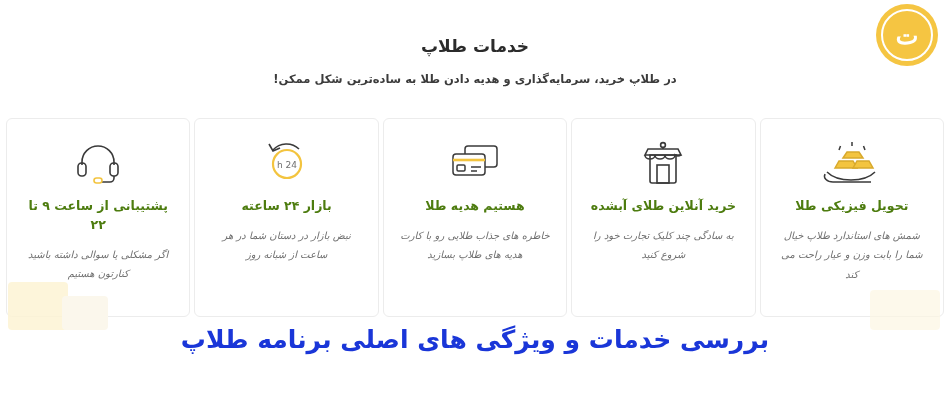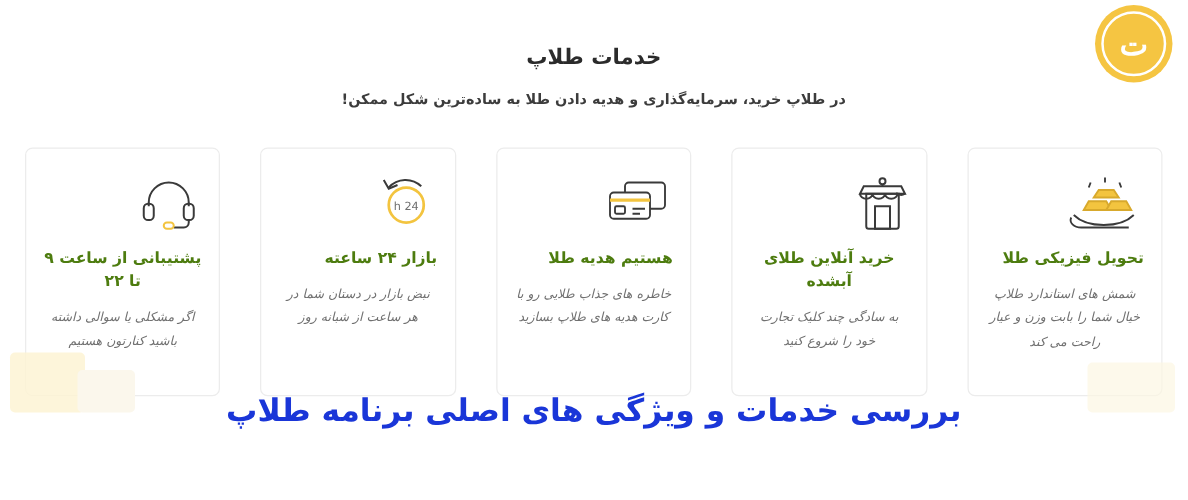--- a/index.html
+++ b/index.html
@@ -80,26 +80,26 @@
     justify-content: center;
     gap: 0px;
     padding: 0 4px;
   }
   .card {
     width: 188px;
     min-height: 160px;
     background: #ffffff;
     border: 1px solid #ececec;
     border-radius: 6px;
-    margin: 0 16px;
+    margin: 0 2px;
     padding: 16px 14px 32px 14px;
     text-align: center;
     display: flex;
     flex-direction: column;
-    align-items: flex-start;
+    align-items: center;
   }
   .card .icon-wrap {
     height: 54px;
     display: flex;
     align-items: center;
     justify-content: center;
     margin-bottom: 8px;
   }
   .card .title {
     font-size: 12.5px;
@@ -144,21 +144,21 @@
     background: #fcf6e2;
     border-radius: 4px;
     opacity: .7;
   }
 
   
   .banner {
     position: absolute;
     left: 0;
     right: 0;
-    top: 314px;
+    top: 325px;
     text-align: center;
   }
   .banner .headline {
     font-size: 25px;
     font-weight: bold;
     color: #1a36d8;
     letter-spacing: 0px;
   }
   svg { display: block; }
 </style>

